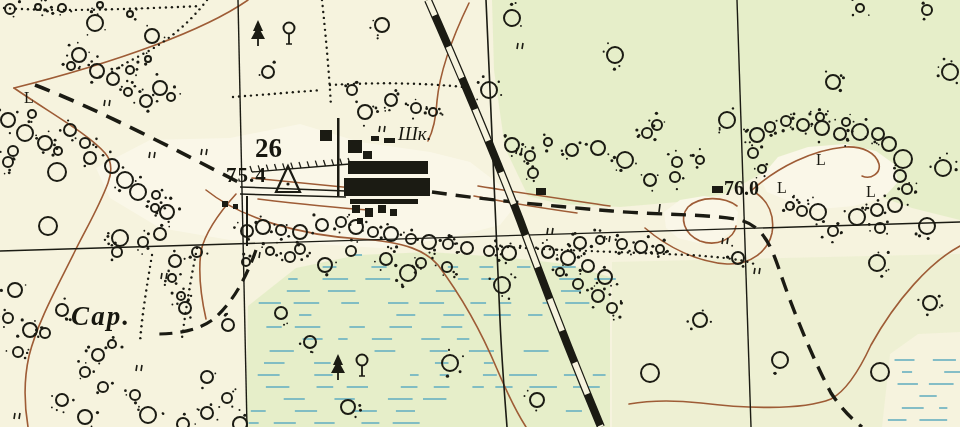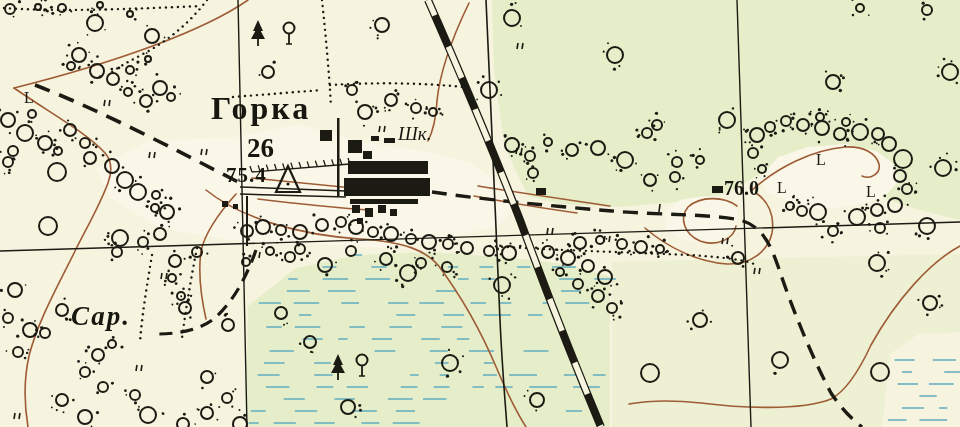--- a/index.html
+++ b/index.html
@@ -1,20 +1,20 @@
 <!DOCTYPE html>
 <html><head>
 <meta charset="utf-8">
 <style>
   html,body{margin:0;padding:0;background:#888;}
   .stage{position:relative;width:960px;height:427px;overflow:hidden;background:#f6f3de;}
   svg{position:absolute;left:0;top:0;}
   .map-label{position:absolute;font-family:"Liberation Serif",serif;color:#17170f;white-space:nowrap;line-height:1;}
   .lbl-settlement{left:211px;top:92px;font-size:32px;font-weight:bold;letter-spacing:3px;}
-  .lbl-count{left:247px;top:135px;font-size:27px;font-weight:bold;}
+  .lbl-count{left:255px;top:135px;font-size:27px;font-weight:bold;}
   .lbl-elev{left:226px;top:165px;font-size:21px;font-weight:bold;letter-spacing:1px;}
   .lbl-school{left:398px;top:124px;font-size:19px;font-weight:normal;font-style:italic;}
   .lbl-spot{left:724px;top:178px;font-size:20px;font-weight:bold;}
   .lbl-barn{left:71px;top:303px;font-size:27px;font-weight:bold;font-style:italic;letter-spacing:2px;text-align:right;}
 </style>
 </head>
 <body>
 
 <div class="stage">
   <svg id="map-svg" width="960" height="427" viewBox="0 0 960 427">
@@ -1201,19 +1201,18 @@
           <line x1="0" y1="-4.5" x2="0" y2="6" stroke="#1b1b13" stroke-width="1.8"></line>
           <line x1="-3" y1="6" x2="3" y2="6" stroke="#1b1b13" stroke-width="1.5"></line>
         </g>
       </g>
       <g>
         <polygon points="288,166 276,192 300,192" fill="none" stroke="#1b1b13" stroke-width="2.2"></polygon>
         <circle cx="288" cy="184" r="1.6" fill="#1b1b13"></circle>
       </g>
     </svg>
 
-  <div class="map-label lbl-settlement">Горка</div>
   <div class="map-label lbl-count">26</div>
   <div class="map-label lbl-elev">75.4</div>
   <div class="map-label lbl-school">Шк.</div>
   <div class="map-label lbl-spot">76.0</div>
   <div class="map-label lbl-barn">Сар.</div>
 </div>
 
 </body></html>

